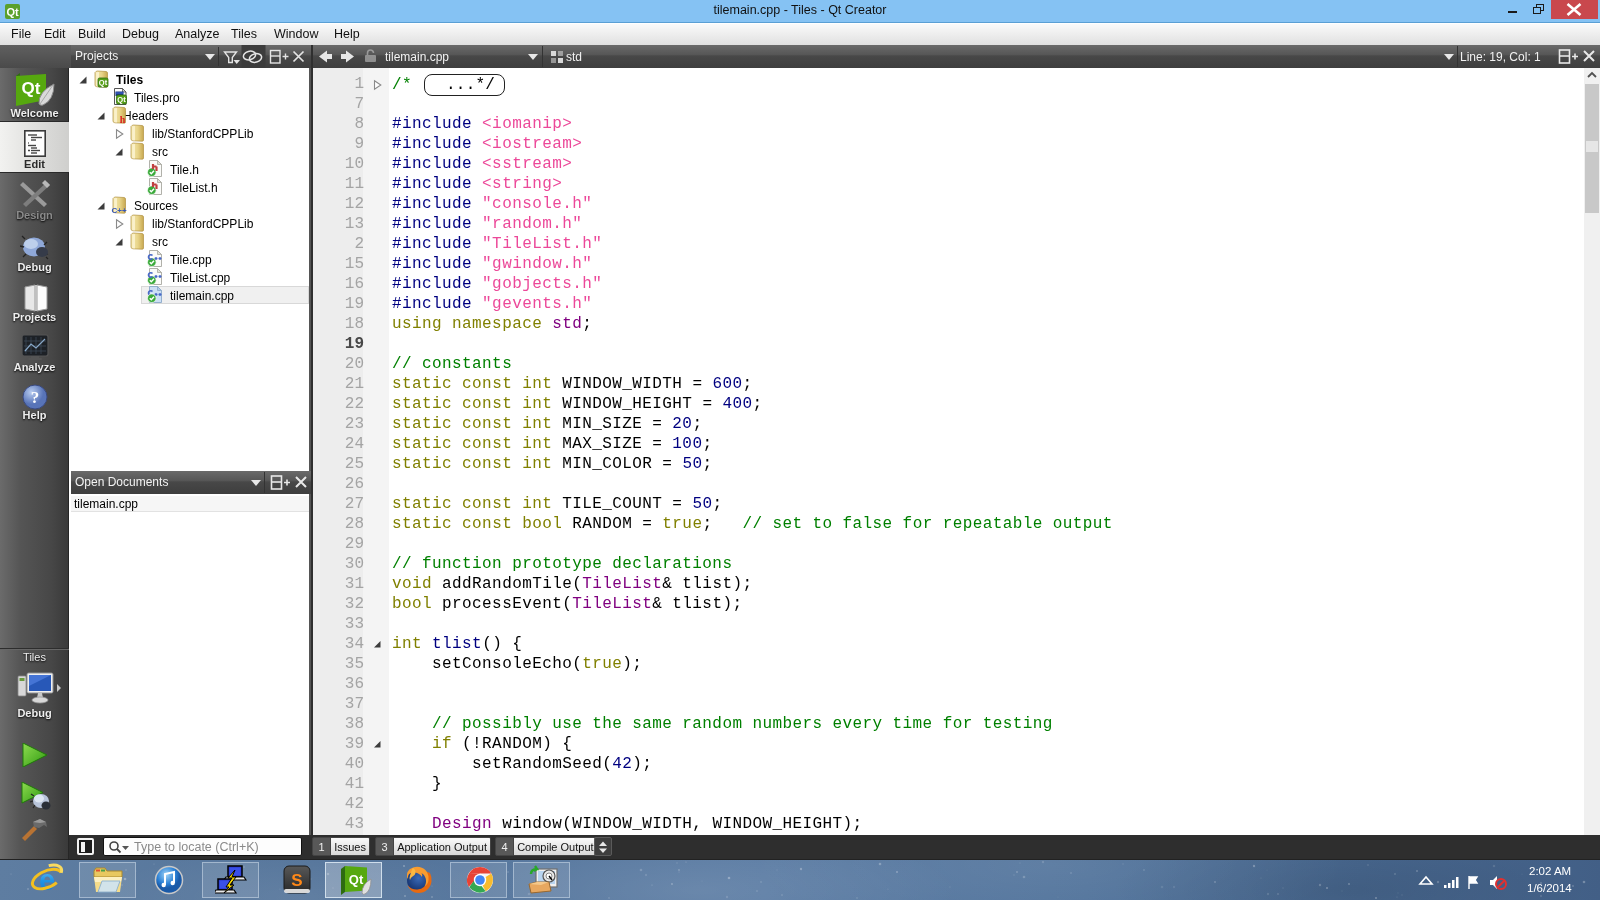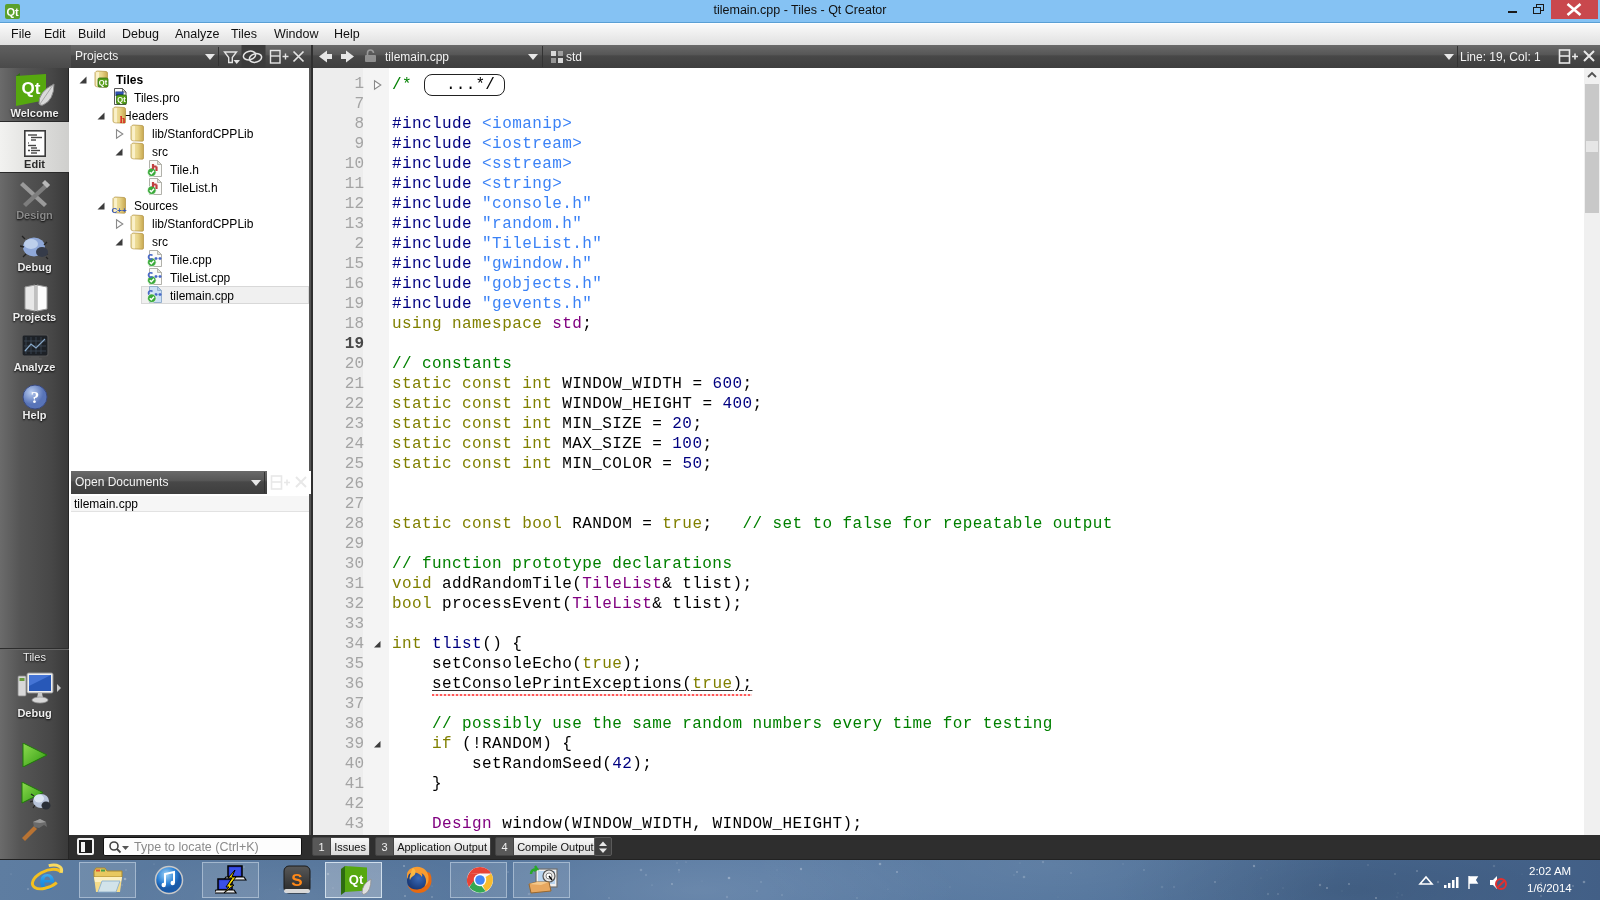--- a/index.html
+++ b/index.html
@@ -26,34 +26,34 @@
 
 
 #sidebar { left:0; top:68px; width:69px; height:791px; background:linear-gradient(90deg,#6b6b6b,#555 30%,#474747 75%,#3a3a3a); border-right:1px solid #262626; }
 .modelabel { position:absolute; width:69px; text-align:center; font-size:11px; font-weight:bold; color:#eee; text-shadow:0 1px 2px #000; }
 .modelabel.dis { color:#8a8a8a; }
 .modelabel.sel { color:#2a2a2a; text-shadow:none; }
 #editsel { left:0; top:121px; width:69px; height:52px; background:linear-gradient(90deg,#f2f2f0,#dcdcda 60%,#cfcfcd); border-top:1px solid #2a2a2a; border-bottom:1px solid #2a2a2a; }
 
 
 #pjpanel { left:71px; top:68px; width:240px; height:403px; background:#fff; border-right:2px solid #555; }
-#odheader { left:71px; top:471px; width:196px; height:23px; }
+#odheader { left:71px; top:471px; width:240px; height:23px; }
 #odpanel { left:71px; top:494px; width:240px; height:365px; background:#fff; border-right:2px solid #555; }
 .trow { position:absolute; height:18px; line-height:18px; font-size:12px; color:#000; }
 
 
 #editor { left:313px; top:68px; width:1287px; height:767px; background:#fff; }
 #gutter { left:0px; top:0px; width:50px; height:767px; background:#ededed; }
 #foldcol { left:50px; top:0px; width:26px; height:767px; background:#f4f4f4; }
 .lnum { position:absolute; width:51px; text-align:right; font-family:"Liberation Mono",monospace; font-size:16px; line-height:20px; color:#a4a4a4; }
 .codeline { position:absolute; left:79px; font-family:"Liberation Mono",monospace; font-size:16px; line-height:20px; letter-spacing:0.41px; white-space:pre; color:#000; }
 .kw { color:#808000; }
 .pp { color:#000080; }
 .num { color:#000080; }
-.str { color:#3b82f6; }
+.str { color:#ec4899; }
 .cm { color:#008000; }
 .ty { color:#800080; }
 .lnum.cur { color:#484848; font-weight:bold; }
 .fold { display:inline-block; border:1.6px solid #222; border-radius:8px; color:#000; padding:0 9px 0 21px; margin-left:2px; letter-spacing:0.22px; }
 .err { text-decoration:underline; text-decoration-color:#333; text-underline-offset:2px; position:relative; }
 .err:after { content:""; position:absolute; left:0; right:0; bottom:-3px; height:2px;
   background:repeating-linear-gradient(90deg,#ff5a5a 0 2px,rgba(255,90,90,.25) 2px 4px); }
 #scrollbar { left:1271px; top:0px; width:16px; height:767px; background:#f0f0f0; }
 
 
@@ -450,36 +450,36 @@
     <div class="lnum" style="top:326px">22</div>
     <div class="codeline" style="top:326px"><span class="kw">static</span> <span class="kw">const</span> <span class="kw">int</span> WINDOW_HEIGHT = <span class="num">400</span>;</div>
     <div class="lnum" style="top:346px">23</div>
     <div class="codeline" style="top:346px"><span class="kw">static</span> <span class="kw">const</span> <span class="kw">int</span> MIN_SIZE = <span class="num">20</span>;</div>
     <div class="lnum" style="top:366px">24</div>
     <div class="codeline" style="top:366px"><span class="kw">static</span> <span class="kw">const</span> <span class="kw">int</span> MAX_SIZE = <span class="num">100</span>;</div>
     <div class="lnum" style="top:386px">25</div>
     <div class="codeline" style="top:386px"><span class="kw">static</span> <span class="kw">const</span> <span class="kw">int</span> MIN_COLOR = <span class="num">50</span>;</div>
     <div class="lnum" style="top:406px">26</div>
     <div class="lnum" style="top:426px">27</div>
+    <div class="codeline" style="top:426px"><span class="kw">static</span> <span class="kw">const</span> <span class="kw">int</span> TILE_COUNT = <span class="num">50</span>;</div>
     <div class="lnum" style="top:446px">28</div>
     <div class="codeline" style="top:446px"><span class="kw">static</span> <span class="kw">const</span> <span class="kw">bool</span> RANDOM = <span class="kw">true</span>;   <span class="cm">// set to false for repeatable output</span></div>
     <div class="lnum" style="top:466px">29</div>
     <div class="lnum" style="top:486px">30</div>
     <div class="codeline" style="top:486px"><span class="cm">// function prototype declarations</span></div>
     <div class="lnum" style="top:506px">31</div>
     <div class="codeline" style="top:506px"><span class="kw">void</span> addRandomTile(<span class="ty">TileList</span>&amp; tlist);</div>
     <div class="lnum" style="top:526px">32</div>
     <div class="codeline" style="top:526px"><span class="kw">bool</span> processEvent(<span class="ty">TileList</span>&amp; tlist);</div>
     <div class="lnum" style="top:546px">33</div>
     <div class="lnum" style="top:566px">34</div>
     <div class="codeline" style="top:566px"><span class="kw">int</span> <span class="pp">tlist</span>() {</div>
     <div class="lnum" style="top:586px">35</div>
     <div class="codeline" style="top:586px">    setConsoleEcho(<span class="kw">true</span>);</div>
     <div class="lnum" style="top:606px">36</div>
-    <div class="codeline" style="top:606px">    <span class="err">setConsolePrintExceptions(<span class="kw">true</span>);</span></div>
     <div class="lnum" style="top:626px">37</div>
     <div class="lnum" style="top:646px">38</div>
     <div class="codeline" style="top:646px">    <span class="cm">// possibly use the same random numbers every time for testing</span></div>
     <div class="lnum" style="top:666px">39</div>
     <div class="codeline" style="top:666px">    <span class="kw">if</span> (!RANDOM) {</div>
     <div class="lnum" style="top:686px">40</div>
     <div class="codeline" style="top:686px">        setRandomSeed(<span class="num">42</span>);</div>
     <div class="lnum" style="top:706px">41</div>
     <div class="codeline" style="top:706px">    }</div>
     <div class="lnum" style="top:726px">42</div>

